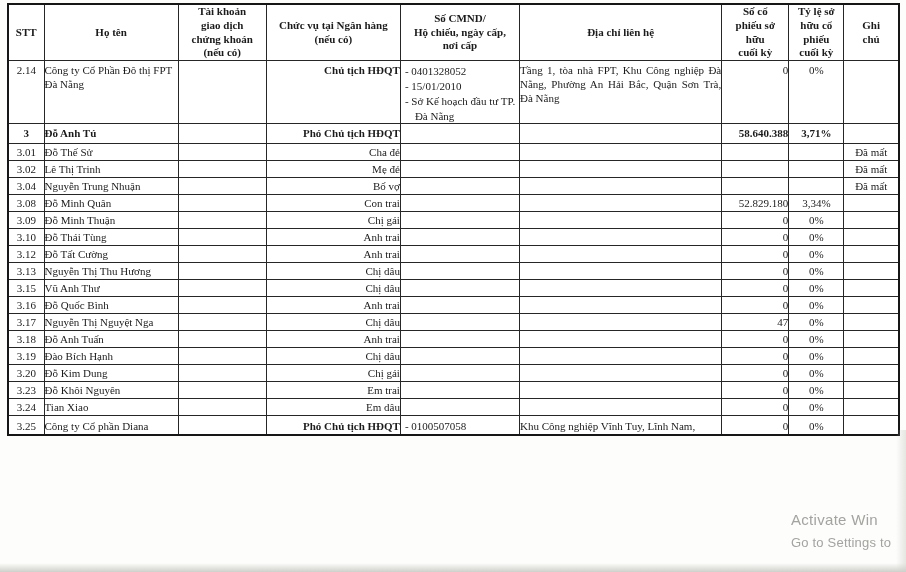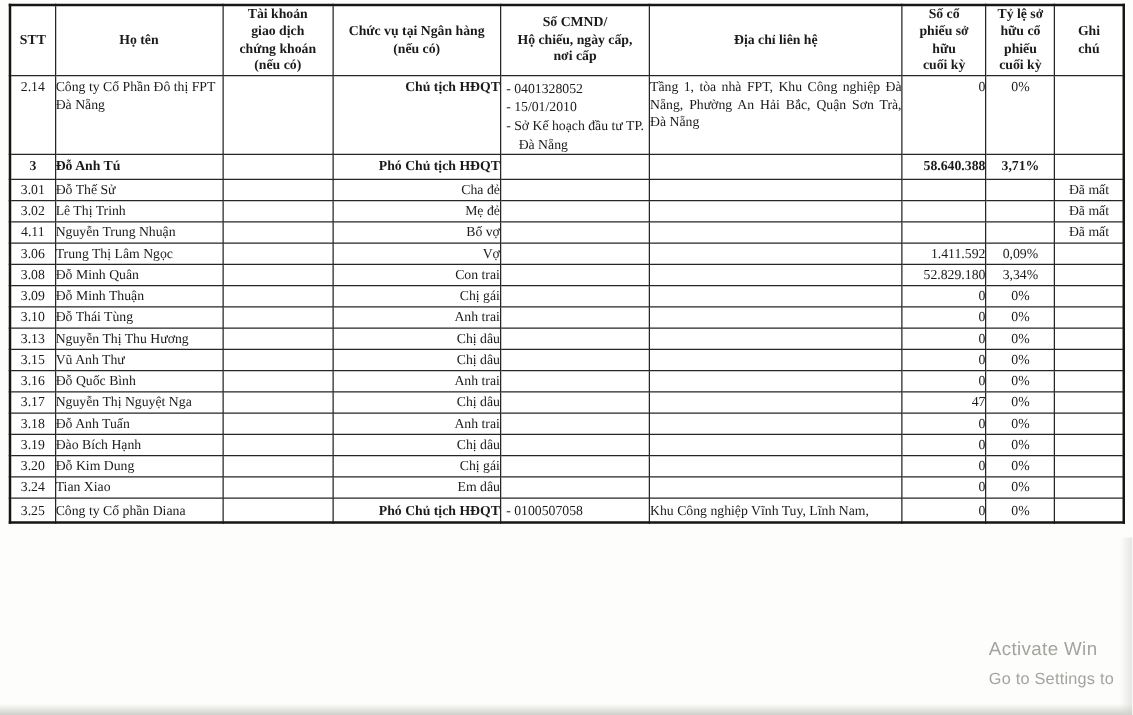--- a/index.html
+++ b/index.html
@@ -170,42 +170,31 @@
           <td class="col-name">Lê Thị Trinh</td>
           <td class="col-account"></td>
           <td class="col-position">Mẹ đẻ</td>
           <td class="col-id"></td>
           <td class="col-address"></td>
           <td class="col-shares"></td>
           <td class="col-ratio"></td>
           <td class="col-note">Đã mất</td>
         </tr>
         <tr class="row-relative">
-          <td class="col-stt">4.11</td>
+          <td class="col-stt">3.04</td>
           <td class="col-name">Nguyễn Trung Nhuận</td>
           <td class="col-account"></td>
           <td class="col-position">Bố vợ</td>
           <td class="col-id"></td>
           <td class="col-address"></td>
           <td class="col-shares"></td>
           <td class="col-ratio"></td>
           <td class="col-note">Đã mất</td>
         </tr>
         <tr class="row-relative">
-          <td class="col-stt">3.06</td>
-          <td class="col-name">Trung Thị Lâm Ngọc</td>
-          <td class="col-account"></td>
-          <td class="col-position">Vợ</td>
-          <td class="col-id"></td>
-          <td class="col-address"></td>
-          <td class="col-shares">1.411.592</td>
-          <td class="col-ratio">0,09%</td>
-          <td class="col-note"></td>
-        </tr>
-        <tr class="row-relative">
           <td class="col-stt">3.08</td>
           <td class="col-name">Đỗ Minh Quân</td>
           <td class="col-account"></td>
           <td class="col-position">Con trai</td>
           <td class="col-id"></td>
           <td class="col-address"></td>
           <td class="col-shares">52.829.180</td>
           <td class="col-ratio">3,34%</td>
           <td class="col-note"></td>
         </tr>
@@ -225,20 +214,31 @@
           <td class="col-name">Đỗ Thái Tùng</td>
           <td class="col-account"></td>
           <td class="col-position">Anh trai</td>
           <td class="col-id"></td>
           <td class="col-address"></td>
           <td class="col-shares">0</td>
           <td class="col-ratio">0%</td>
           <td class="col-note"></td>
         </tr>
         <tr class="row-relative">
+          <td class="col-stt">3.12</td>
+          <td class="col-name">Đỗ Tất Cường</td>
+          <td class="col-account"></td>
+          <td class="col-position">Anh trai</td>
+          <td class="col-id"></td>
+          <td class="col-address"></td>
+          <td class="col-shares">0</td>
+          <td class="col-ratio">0%</td>
+          <td class="col-note"></td>
+        </tr>
+        <tr class="row-relative">
           <td class="col-stt">3.13</td>
           <td class="col-name">Nguyễn Thị Thu Hương</td>
           <td class="col-account"></td>
           <td class="col-position">Chị dâu</td>
           <td class="col-id"></td>
           <td class="col-address"></td>
           <td class="col-shares">0</td>
           <td class="col-ratio">0%</td>
           <td class="col-note"></td>
         </tr>
@@ -295,20 +295,31 @@
           <td class="col-address"></td>
           <td class="col-shares">0</td>
           <td class="col-ratio">0%</td>
           <td class="col-note"></td>
         </tr>
         <tr class="row-relative">
           <td class="col-stt">3.20</td>
           <td class="col-name">Đỗ Kim Dung</td>
           <td class="col-account"></td>
           <td class="col-position">Chị gái</td>
+          <td class="col-id"></td>
+          <td class="col-address"></td>
+          <td class="col-shares">0</td>
+          <td class="col-ratio">0%</td>
+          <td class="col-note"></td>
+        </tr>
+        <tr class="row-relative">
+          <td class="col-stt">3.23</td>
+          <td class="col-name">Đỗ Khôi Nguyên</td>
+          <td class="col-account"></td>
+          <td class="col-position">Em trai</td>
           <td class="col-id"></td>
           <td class="col-address"></td>
           <td class="col-shares">0</td>
           <td class="col-ratio">0%</td>
           <td class="col-note"></td>
         </tr>
         <tr class="row-relative">
           <td class="col-stt">3.24</td>
           <td class="col-name">Tian Xiao</td>
           <td class="col-account"></td>

